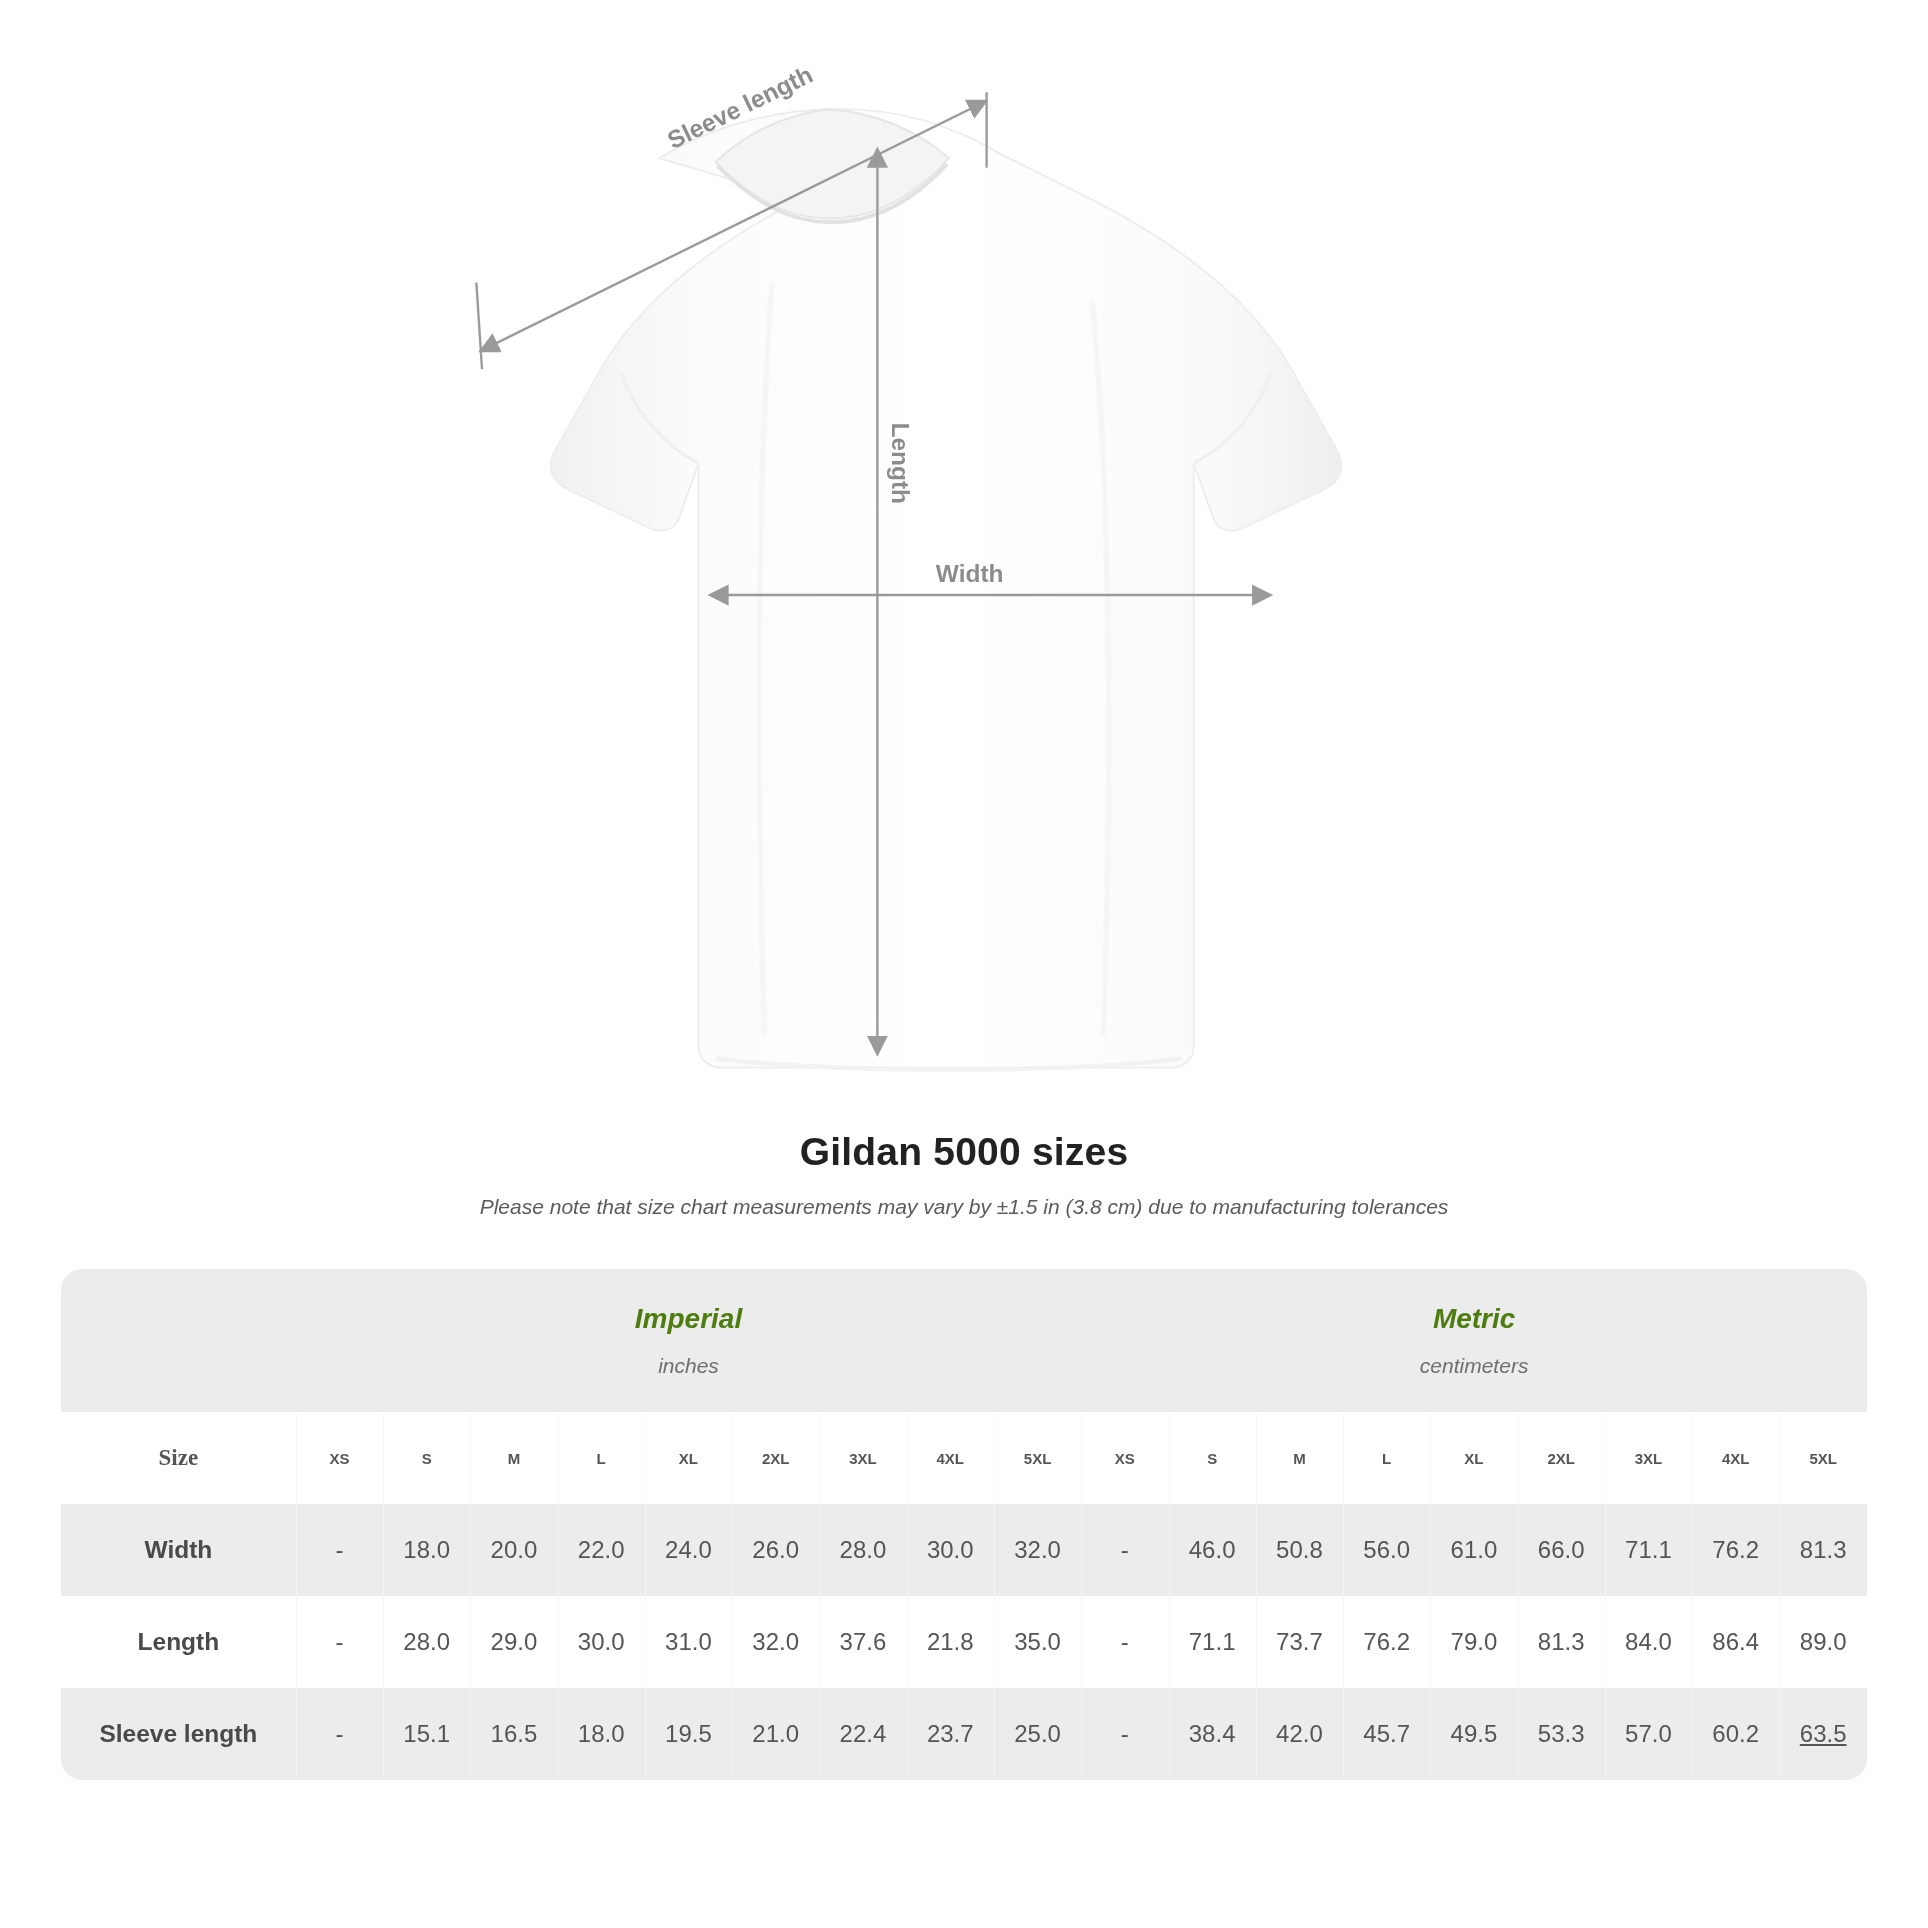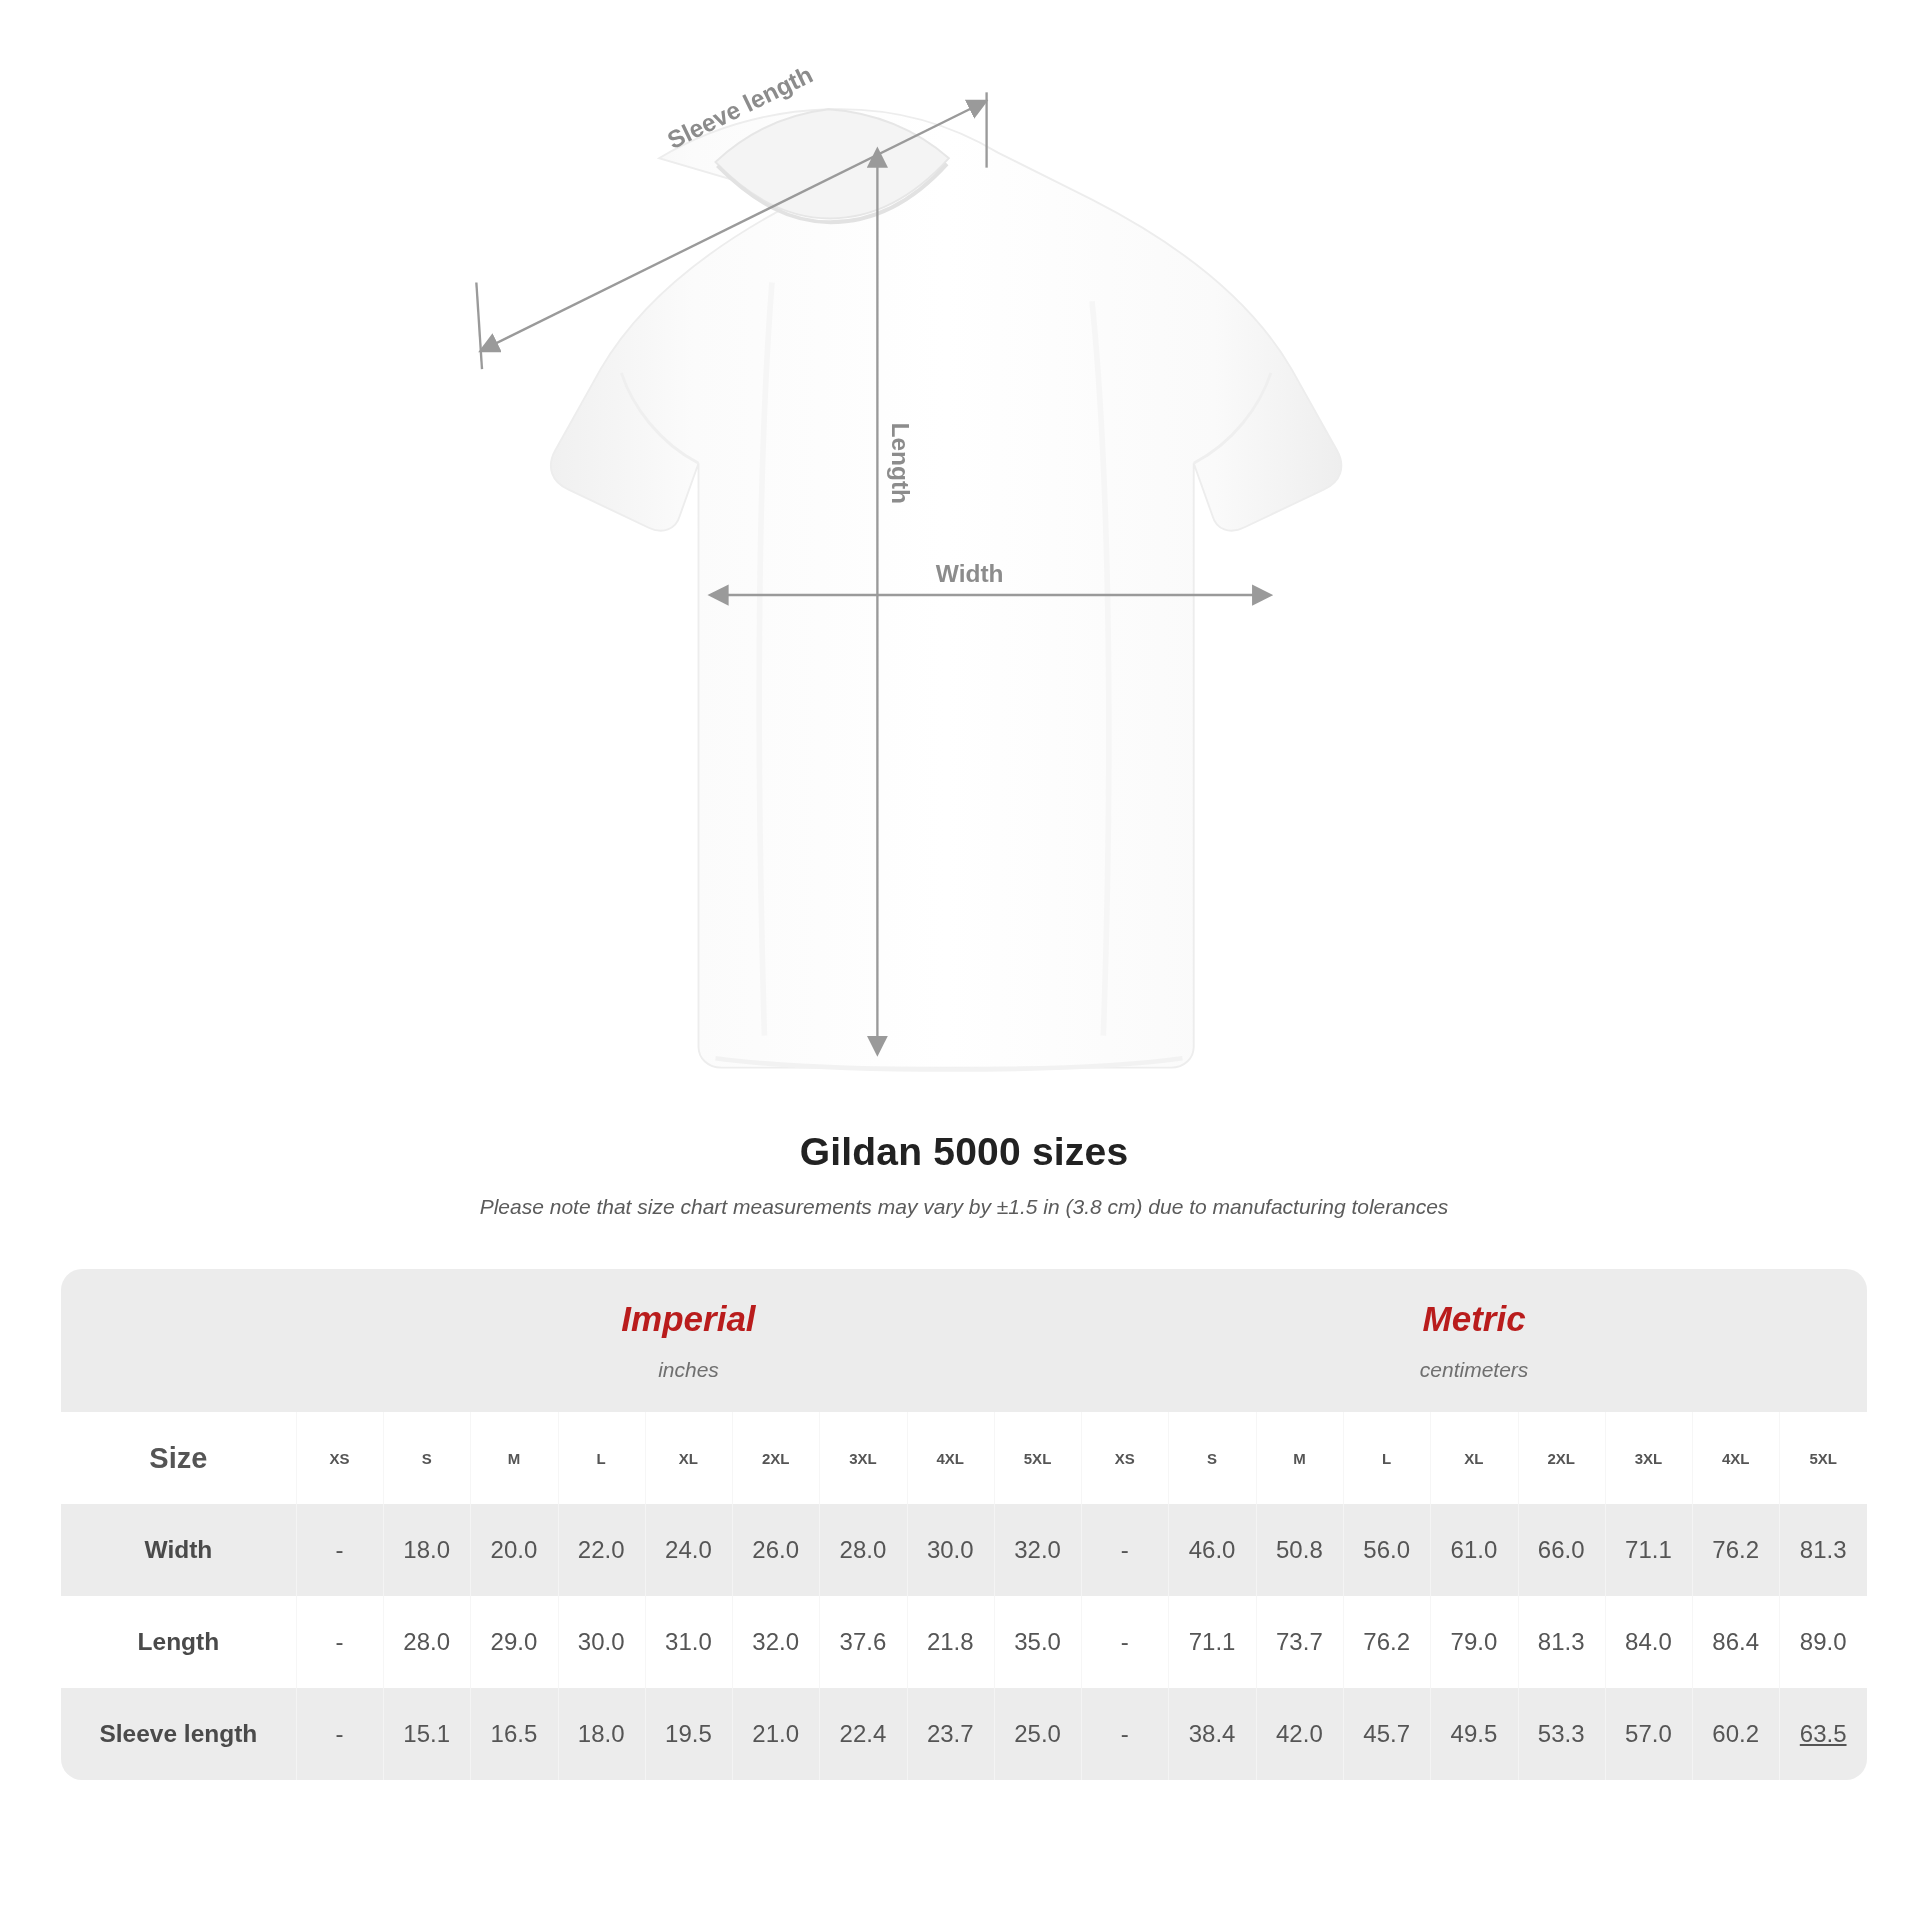--- a/index.html
+++ b/index.html
@@ -79,42 +79,43 @@
   }
   tr.group-row td.corner-left {
     background: #ececec;
     border-top-left-radius: 21px;
   }
   tr.group-row td.corner-right {
     background: #ececec;
     border-top-right-radius: 21px;
   }
   .group-name {
-    font-size: 35px;
+    font-size: 28px;
     font-weight: bold;
     font-style: italic;
-    color: #b91c1c;
+    color: #4d7c0f;
   }
   .group-unit {
     font-size: 21px;
     font-style: italic;
     color: #6f6f6f;
     margin-top: 19px;
   }
 
   
   tr.head-row td {
     height: 92px;
     background: #ffffff;
     font-size: 15px;
     font-weight: bold;
     color: #555555;
   }
   tr.head-row td.rowlabel {
-    font-size: 29px;
+    font-size: 23px;
+    font-family: Liberation Serif, serif;
   }
 
   
   tr.data-row td {
     height: 92px;
     font-size: 24px;
     color: #555555;
   }
   tr.data-row.shade td {
     background: #ececec;

